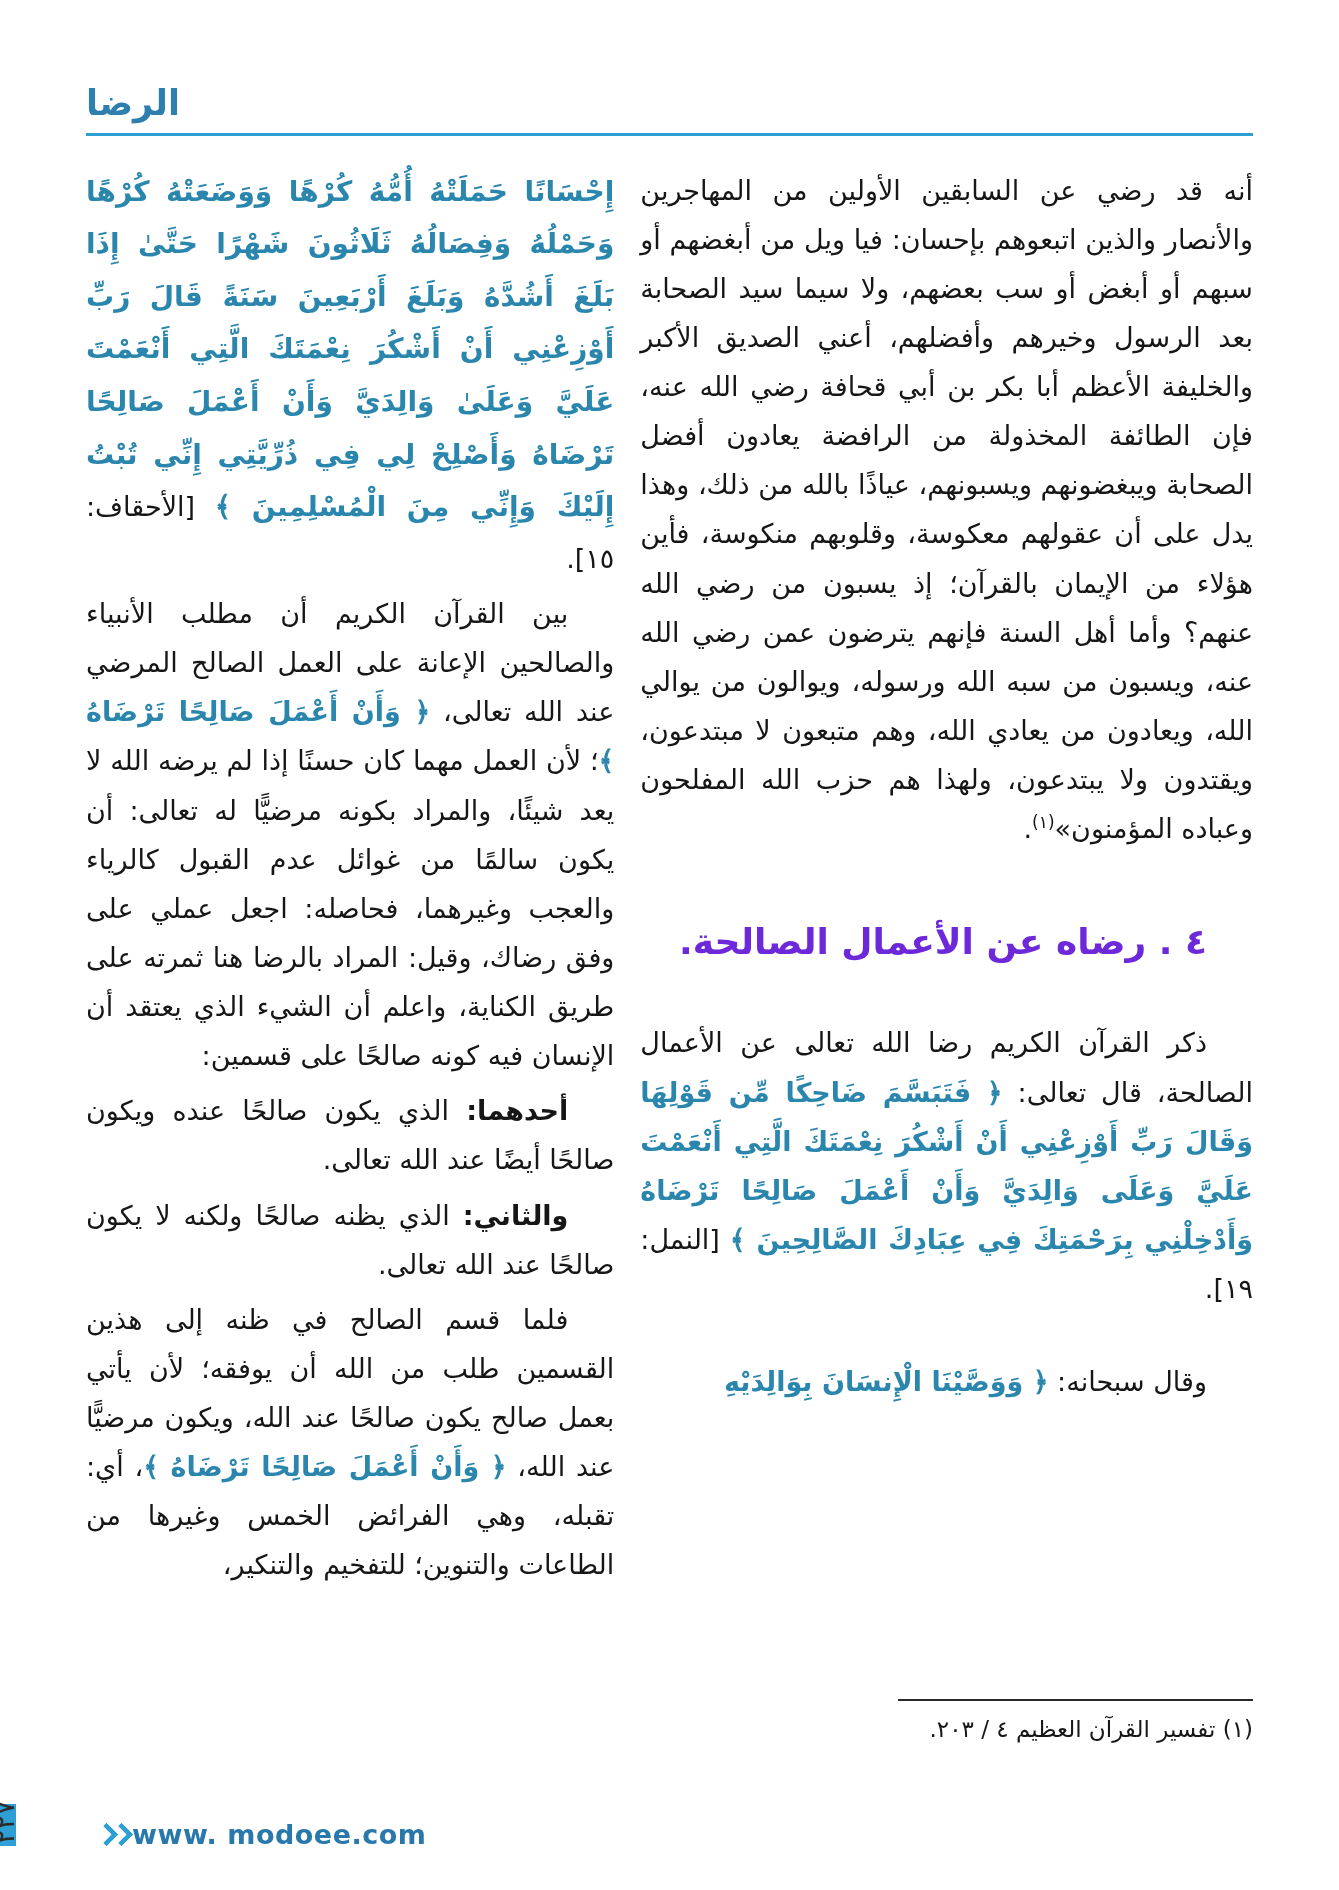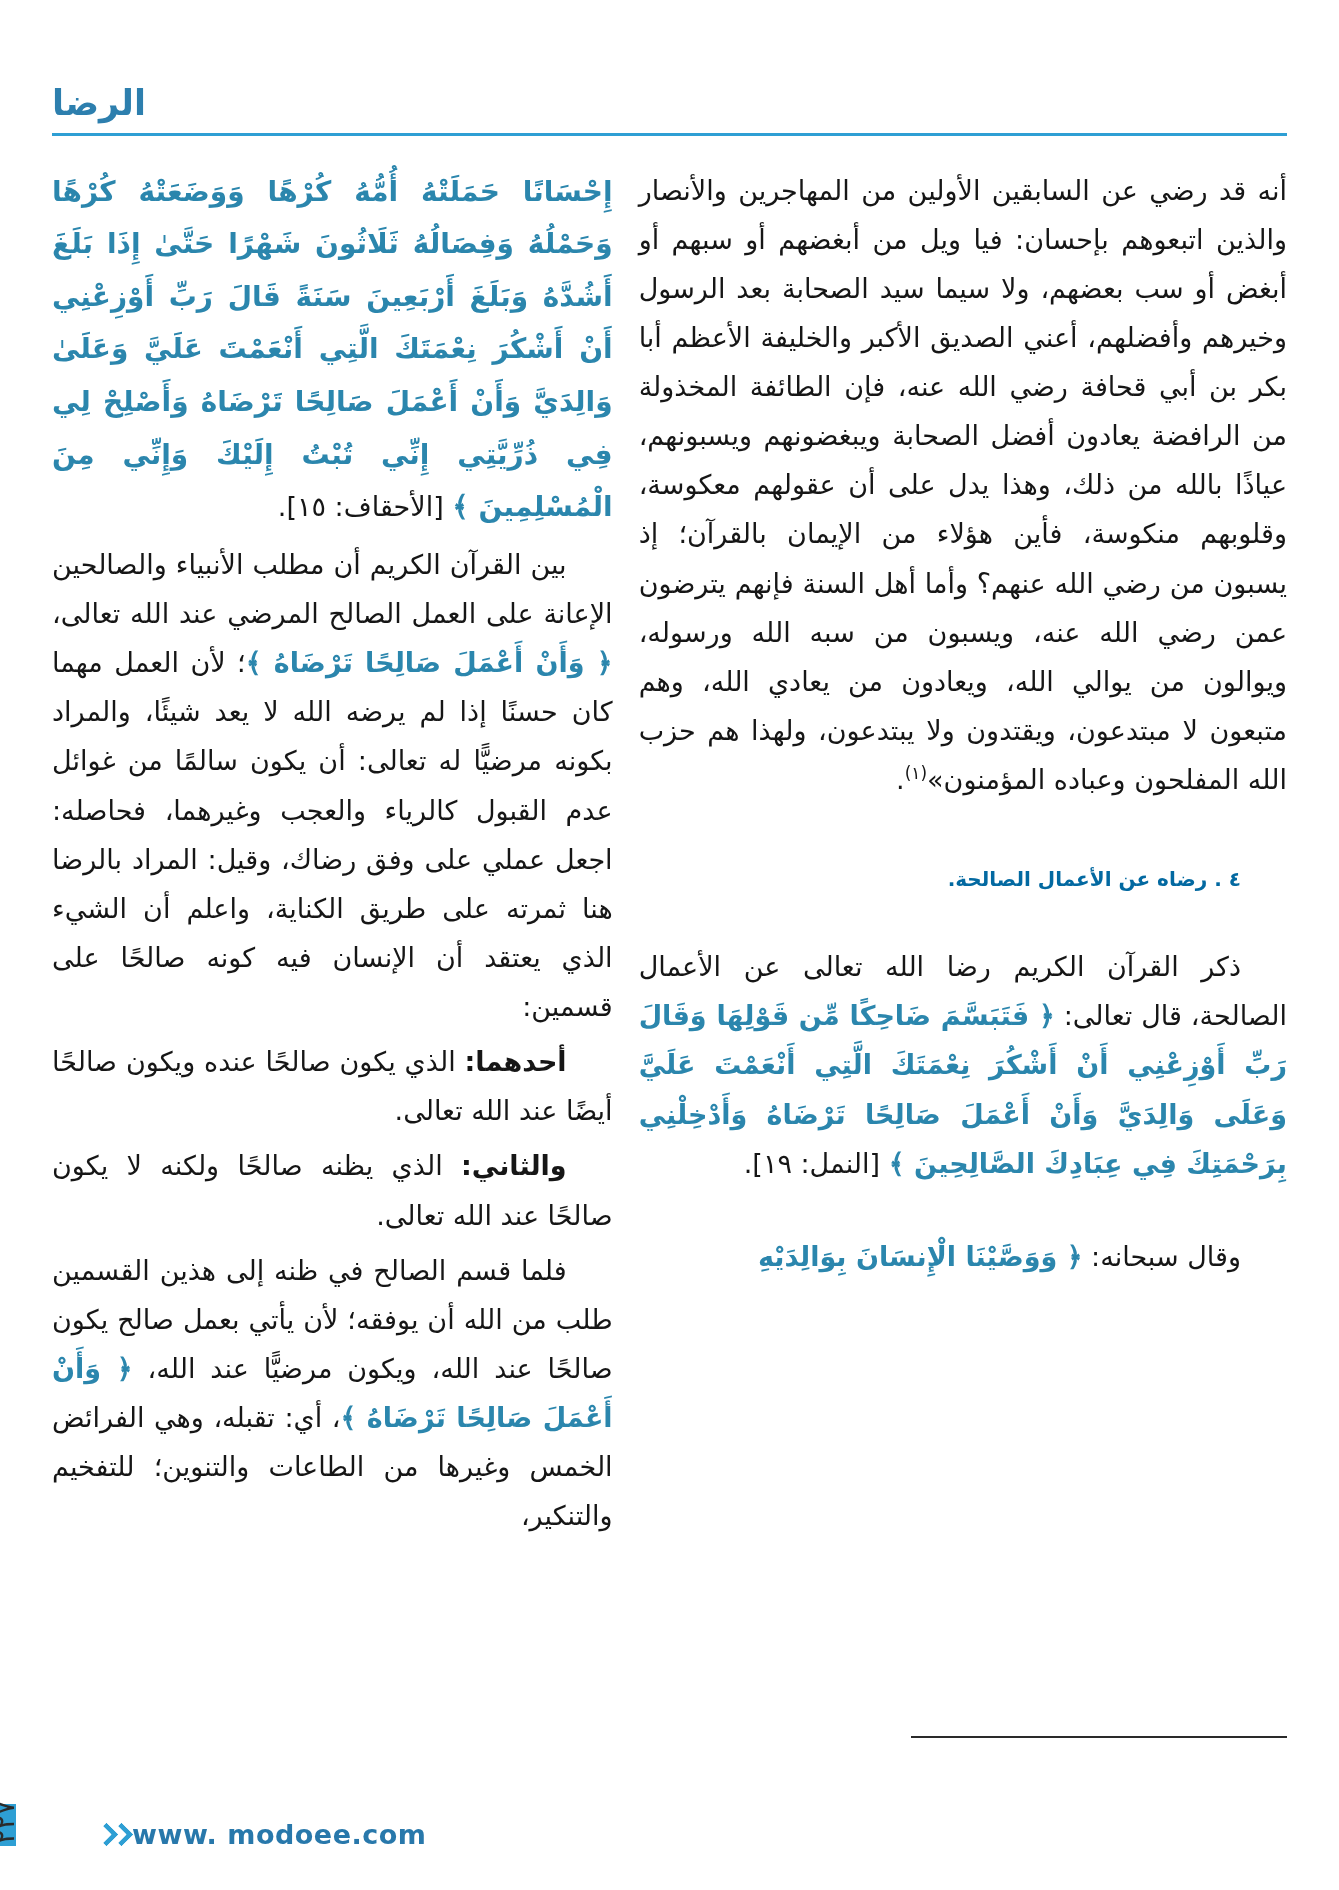--- a/index.html
+++ b/index.html
@@ -6,21 +6,21 @@
   body {
     width: 1339px; height: 1890px;
     background: #ffffff;
     font-family: "DejaVu Sans", sans-serif;
     color: #161616;
     overflow: hidden;
   }
   .page {
     position: relative;
     width: 1339px; height: 1890px;
-    padding: 84px 52px 0;
+    padding: 84px 86px 0;
     box-sizing: border-box;
     direction: rtl;
   }
   
   .header { text-align: left; }
   .header-title {
     display: inline-block;
     color: #2d7fae;
     font-size: 35px;
     font-weight: bold;
@@ -50,25 +50,25 @@
     margin: 0 0 6px 0;
     font-size: 27px;
     line-height: 1.82;
     text-align: justify;
     color: #161616;
   }
   p.indent { text-indent: 46px; }
   .lead { font-weight: bold; }
   .heading {
     margin: 14px 0 8px 0;
-    font-size: 20px;
+    font-size: 36px;
     font-weight: bold;
     text-indent: 46px;
     line-height: 1.7;
-    color: #0369a1;
+    color: #6d28d9;
   }
   .quran {
     color: #2b86ad;
     font-weight: bold;
   }
   .quran-block {
     font-size: 28px;
     line-height: 1.88;
   }
   sup.fn-ref {
@@ -153,20 +153,21 @@
       </p>
       <p class="heading">٤ . رضاه عن الأعمال الصالحة.</p>
       <p class="body indent">
         <span>ذكر القرآن الكريم رضا الله تعالى عن الأعمال الصالحة، قال تعالى: </span><span class="quran">﴿ فَتَبَسَّمَ ضَاحِكًا مِّن قَوْلِهَا وَقَالَ رَبِّ أَوْزِعْنِي أَنْ أَشْكُرَ نِعْمَتَكَ الَّتِي أَنْعَمْتَ عَلَيَّ وَعَلَى وَالِدَيَّ وَأَنْ أَعْمَلَ صَالِحًا تَرْضَاهُ وَأَدْخِلْنِي بِرَحْمَتِكَ فِي عِبَادِكَ الصَّالِحِينَ ﴾</span><span> [النمل: ١٩].</span>
       </p>
       <p class="body indent">
         <span>وقال سبحانه: </span><span class="quran">﴿ وَوَصَّيْنَا الْإِنسَانَ بِوَالِدَيْهِ</span>
       </p>
       <div class="footnote">
         <div class="fn-rule"></div>
+        <p class="fn-text">(١) تفسير القرآن العظيم ٤ / ٢٠٣.</p>
       </div>
     </section>
 
     <section class="col col-left">
       <p class="body">
         <span class="quran quran-block">إِحْسَانًا حَمَلَتْهُ أُمُّهُ كُرْهًا وَوَضَعَتْهُ كُرْهًا وَحَمْلُهُ وَفِصَالُهُ ثَلَاثُونَ شَهْرًا حَتَّىٰ إِذَا بَلَغَ أَشُدَّهُ وَبَلَغَ أَرْبَعِينَ سَنَةً قَالَ رَبِّ أَوْزِعْنِي أَنْ أَشْكُرَ نِعْمَتَكَ الَّتِي أَنْعَمْتَ عَلَيَّ وَعَلَىٰ وَالِدَيَّ وَأَنْ أَعْمَلَ صَالِحًا تَرْضَاهُ وَأَصْلِحْ لِي فِي ذُرِّيَّتِي إِنِّي تُبْتُ إِلَيْكَ وَإِنِّي مِنَ الْمُسْلِمِينَ ﴾</span><span> [الأحقاف: ١٥].</span>
       </p>
       <p class="body indent">
         <span>بين القرآن الكريم أن مطلب الأنبياء والصالحين الإعانة على العمل الصالح المرضي عند الله تعالى، </span><span class="quran">﴿ وَأَنْ أَعْمَلَ صَالِحًا تَرْضَاهُ ﴾</span><span>؛ لأن العمل مهما كان حسنًا إذا لم يرضه الله لا يعد شيئًا، والمراد بكونه مرضيًّا له تعالى: أن يكون سالمًا من غوائل عدم القبول كالرياء والعجب وغيرهما، فحاصله: اجعل عملي على وفق رضاك، وقيل: المراد بالرضا هنا ثمرته على طريق الكناية، واعلم أن الشيء الذي يعتقد أن الإنسان فيه كونه صالحًا على قسمين:</span>
       </p>

